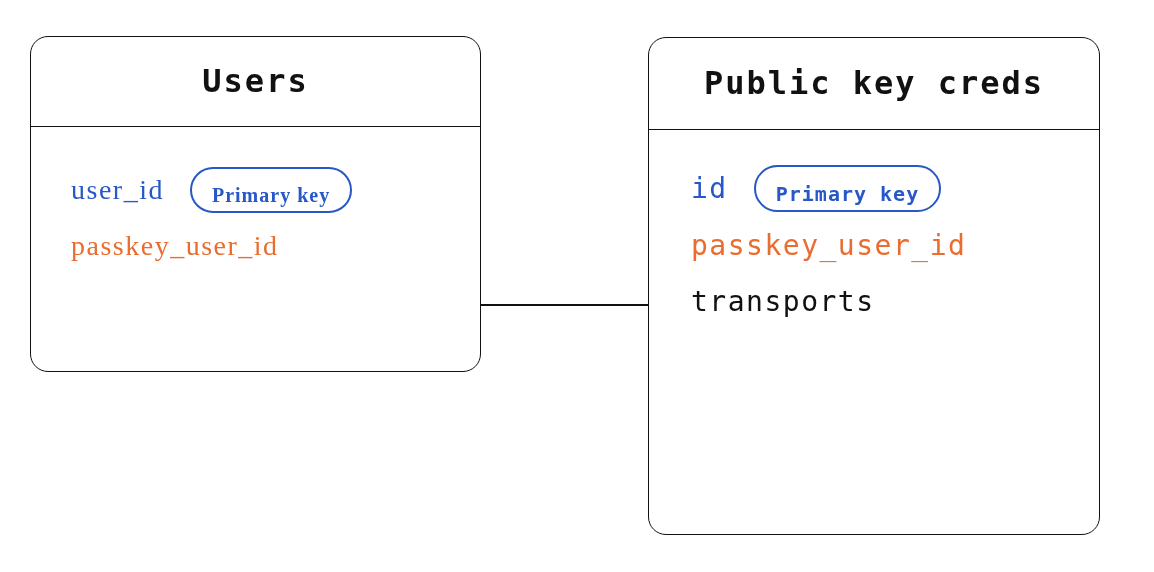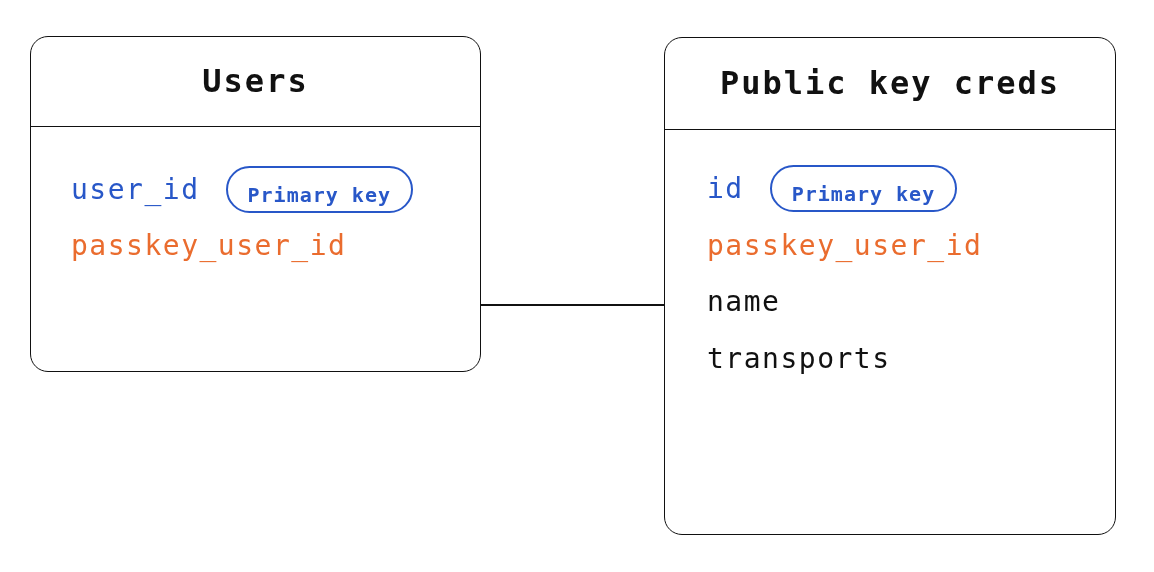--- a/index.html
+++ b/index.html
@@ -30,21 +30,21 @@
     border-radius: 18px;
     background: #ffffff;
   }
   .table.users {
     left: 30px;
     top: 36px;
     width: 451px;
     height: 336px;
   }
   .table.pubkeycreds {
-    left: 664px;
+    left: 648px;
     top: 37px;
     width: 452px;
     height: 498px;
   }
   .table-header {
     box-sizing: border-box;
     display: flex;
     align-items: center;
     justify-content: center;
     border-bottom: 1.5px solid var(--color-stroke, #111111);
@@ -57,21 +57,21 @@
     font-weight: bold;
     letter-spacing: 2px;
     color: var(--color-stroke, #111111);
     white-space: nowrap;
   }
   .fields {
     list-style: none;
     margin: 0;
     padding: 0;
   }
-  .table.users .fields { padding: 35px 0 0 40px; }
+  .table.users .fields { padding: 35px 0 0 40px; font-family: Liberation Serif, serif; }
   .table.pubkeycreds .fields { padding: 31px 0 0 42px; }
   .field {
     display: flex;
     align-items: center;
     white-space: nowrap;
   }
   .table.users .field { height: 56px; }
   .table.pubkeycreds .field { height: 56.5px; }
   .field-label {
     font-size: 28px;
@@ -123,21 +123,18 @@
     </header>
     <ul class="fields">
       <li class="field">
         <span class="field-label" data-color="blue">id</span>
         <span class="badge">Primary key</span>
       </li>
       <li class="field">
         <span class="field-label" data-color="orange">passkey_user_id</span>
       </li>
       <li class="field">
-        <span class="field-label" data-color="black">name</span>
-      </li>
-      <li class="field">
         <span class="field-label" data-color="black">transports</span>
       </li>
     </ul>
   </section>
 
 </div>
 
 </body></html>

